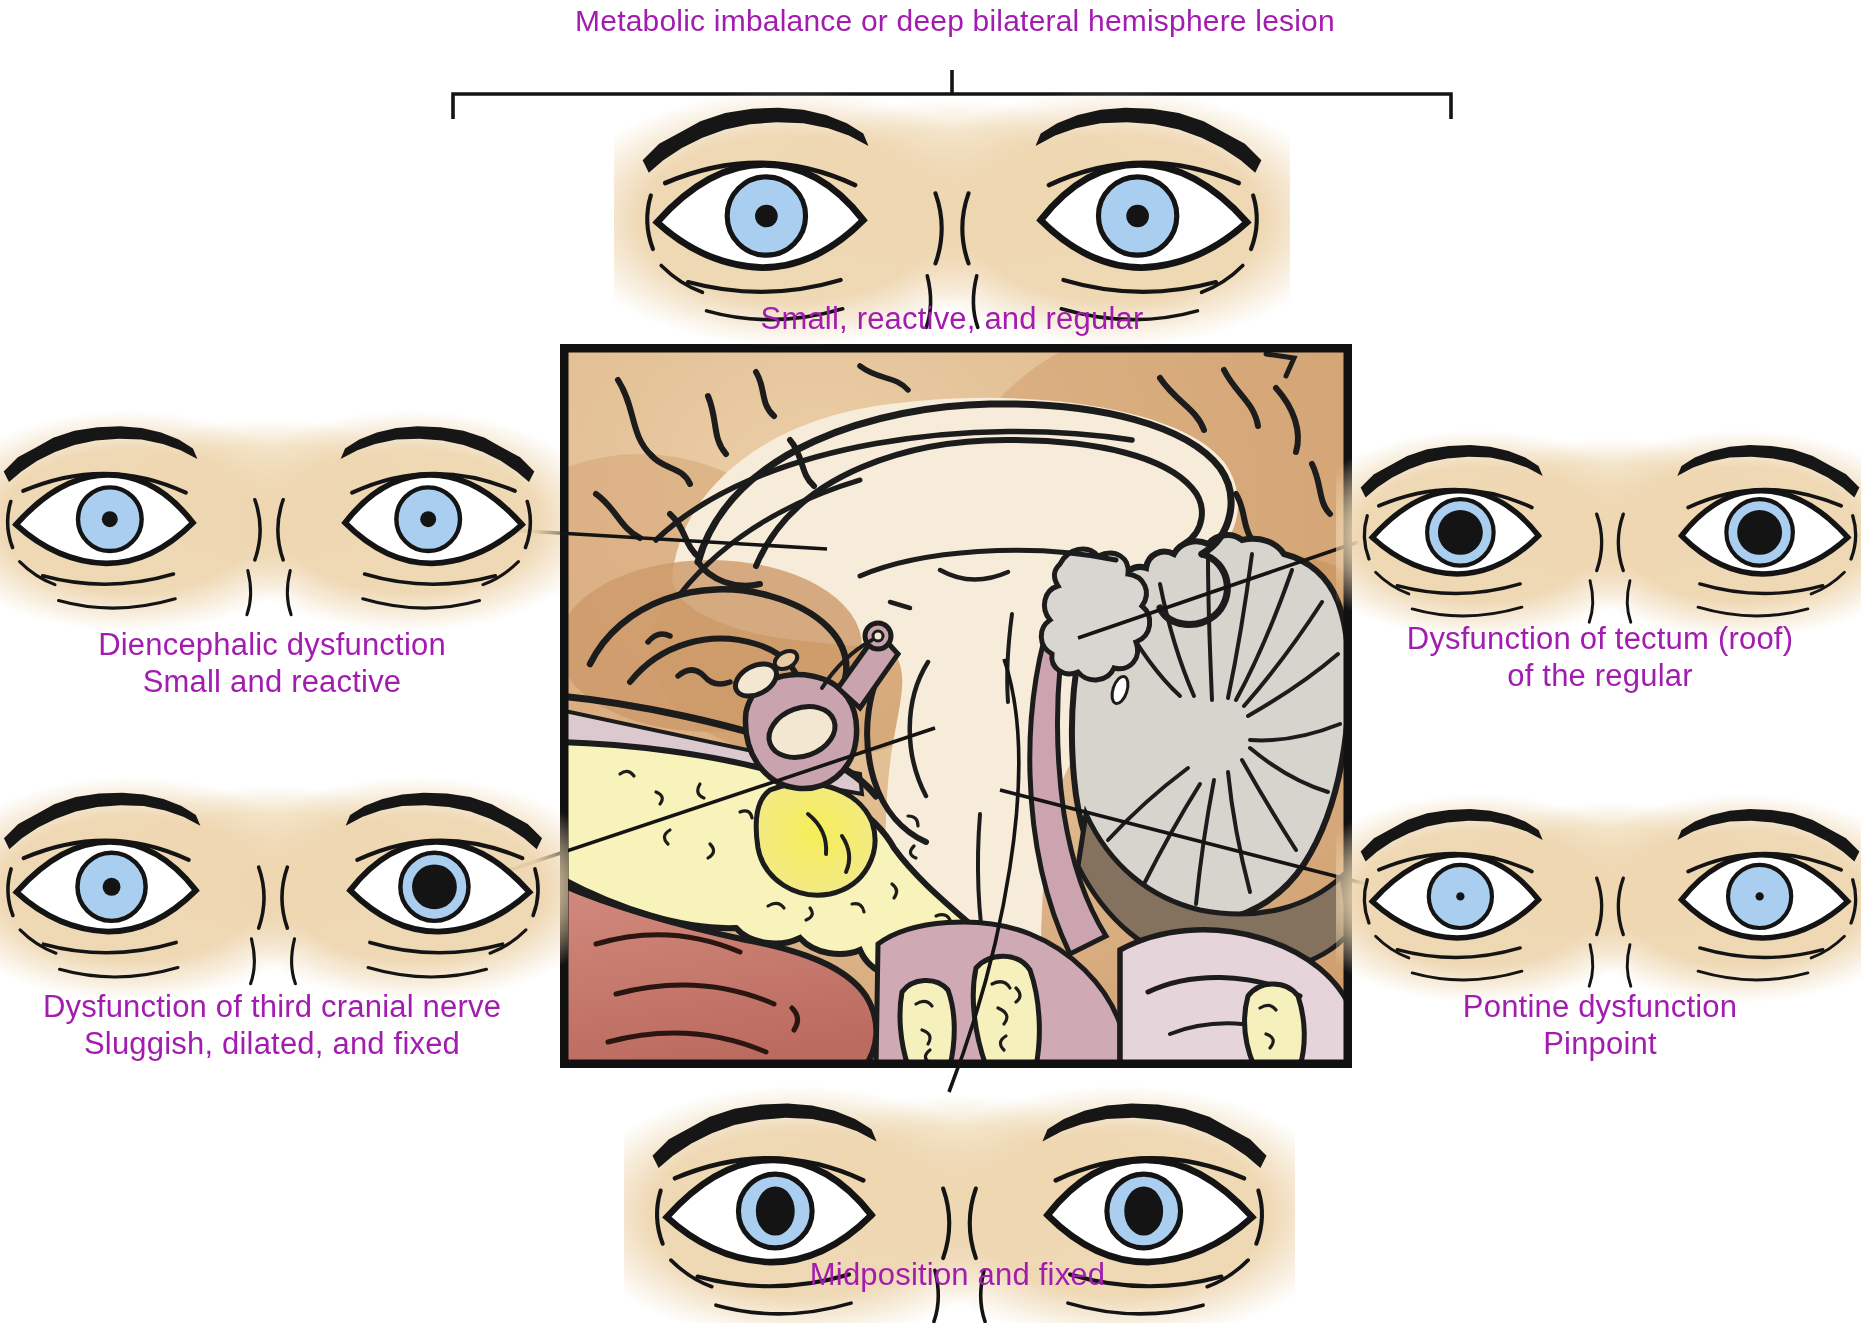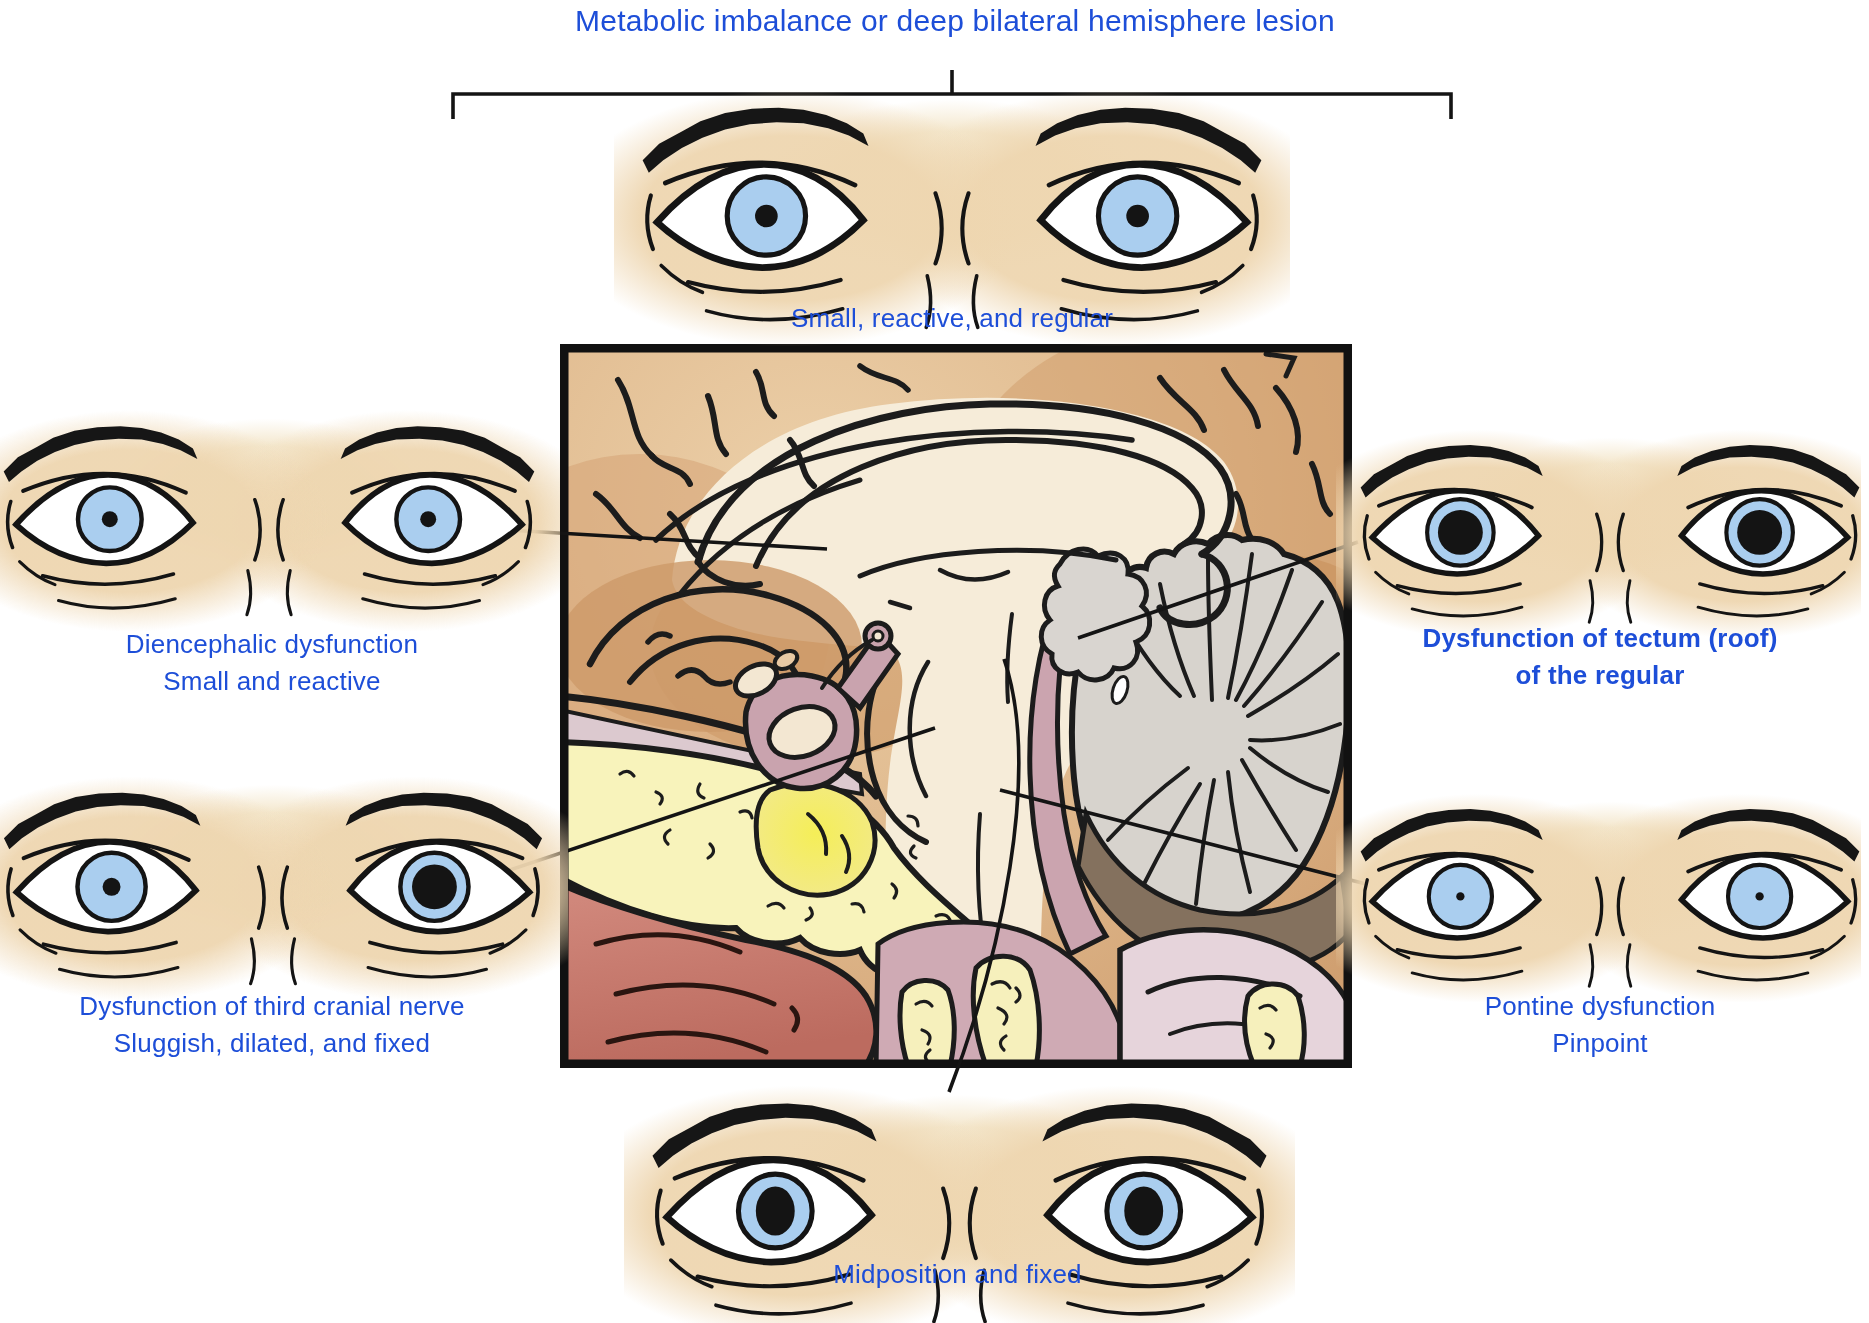--- a/index.html
+++ b/index.html
@@ -1,24 +1,24 @@
 <!DOCTYPE html>
 <html><head>
 <meta charset="utf-8">
 <style>
   html,body{margin:0;padding:0;background:#fff;}
   .canvas{position:relative;width:1861px;height:1323px;background:#fff;overflow:hidden;
-          font-family:"Liberation Sans",sans-serif;color:#1d4ed8;}
+          font-family:"Liberation Sans",sans-serif;color:#a21caf;}
   .title{position:absolute;left:310px;top:2px;width:1290px;text-align:center;
          font-size:30px;line-height:37px;letter-spacing:.2px;}
-  .cap{position:absolute;text-align:center;font-size:26px;line-height:37px;letter-spacing:.2px;}
+  .cap{position:absolute;text-align:center;font-size:31px;line-height:37px;letter-spacing:.2px;}
   #cap-top{left:622px;top:300px;width:660px;}
   #cap-upper-left{left:-18px;top:626px;width:580px;}
   #cap-lower-left{left:-18px;top:988px;width:580px;}
-  #cap-upper-right{left:1342px;top:620px;width:516px;font-weight:bold;}
+  #cap-upper-right{left:1342px;top:620px;width:516px;}
   #cap-lower-right{left:1342px;top:988px;width:516px;}
   #cap-bottom{left:630px;top:1256px;width:655px;}
   .face{position:absolute;}
   .face::before{content:"";position:absolute;inset:-4px -8px;
     background:
       radial-gradient(44% 62% at 26% 52%, rgba(238,214,176,.95) 0 50%, rgba(238,214,176,0) 78%),
       radial-gradient(44% 62% at 74% 52%, rgba(238,214,176,.95) 0 50%, rgba(238,214,176,0) 78%),
       radial-gradient(34% 40% at 50% 40%, rgba(243,229,200,.9) 0 52%, rgba(243,229,200,0) 82%);}
   .face svg{position:relative;display:block;width:100%;height:auto;}
   #face-top{left:622px;top:84px;width:660px;}

